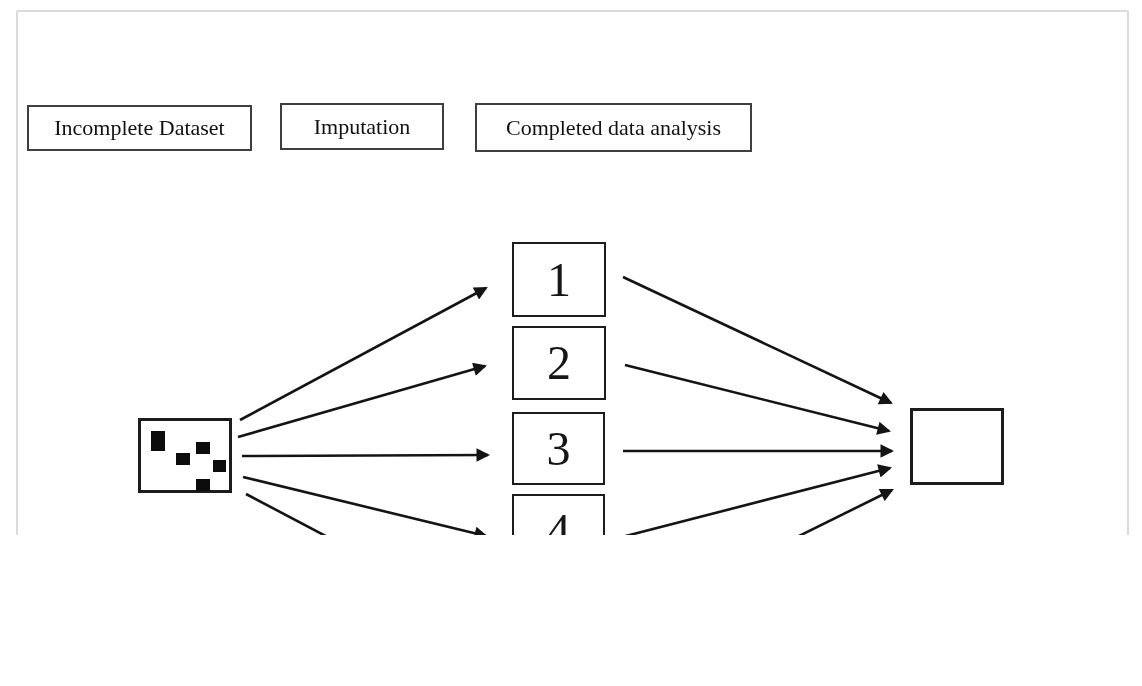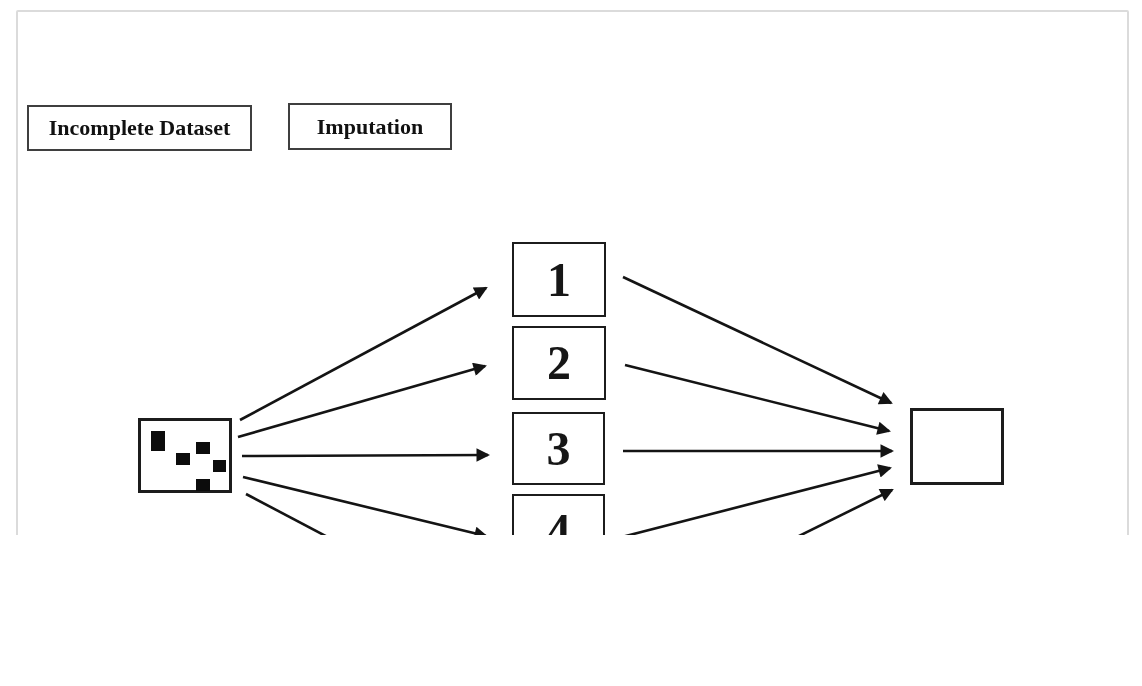--- a/index.html
+++ b/index.html
@@ -9,21 +9,20 @@
     font-family: "Liberation Serif", serif;
   }
   * { box-sizing: border-box; }
 
   .canvas {
     position: relative;
     width: 1142px;
     height: 535px;
     background: #ffffff;
     overflow: hidden;
-    font-weight: bold;
   }
 
   .outer-frame {
     position: absolute;
     left: 16px;
     top: 10px;
     width: 1113px;
     height: 659px;
     border: 2px solid #dbdbdb;
     border-radius: 2px;
@@ -35,21 +34,21 @@
     border: 2px solid #3f3f3f;
     background: #ffffff;
     display: flex;
     align-items: center;
     justify-content: center;
     font-size: 22px;
     color: #111111;
     white-space: nowrap;
   }
   .hbox-1 { left: 27px;  top: 105px; width: 225px; height: 46px; }
-  .hbox-2 { left: 288px; top: 103px; width: 164px; height: 47px; }
+  .hbox-2 { left: 280px; top: 103px; width: 164px; height: 47px; }
   .hbox-3 { left: 475px; top: 103px; width: 277px; height: 49px; }
   .hbox-4 { left: 833px; top: 102px; width: 219px; height: 48px; }
 
   .node-box {
     position: absolute;
     border: 3px solid #1c1c1c;
     background: #ffffff;
   }
 
   .dataset-box { left: 138px; top: 418px; width: 94px; height: 75px; }
@@ -100,20 +99,23 @@
 <div class="canvas">
 
   <div class="outer-frame"></div>
 
   <div class="hbox hbox-1">
     <span>Incomplete Dataset</span>
   </div>
   <div class="hbox hbox-2">
     <span>Imputation</span>
   </div>
+  <div class="hbox hbox-3">
+    <span>Completed data analysis</span>
+  </div>
 
   <div class="node-box dataset-box">
     <span class="missing-sq sq-1"></span>
     <span class="missing-sq sq-2"></span>
     <span class="missing-sq sq-3"></span>
     <span class="missing-sq sq-4"></span>
     <span class="missing-sq sq-5"></span>
   </div>
 
   <div class="node-box num-box num-1">

